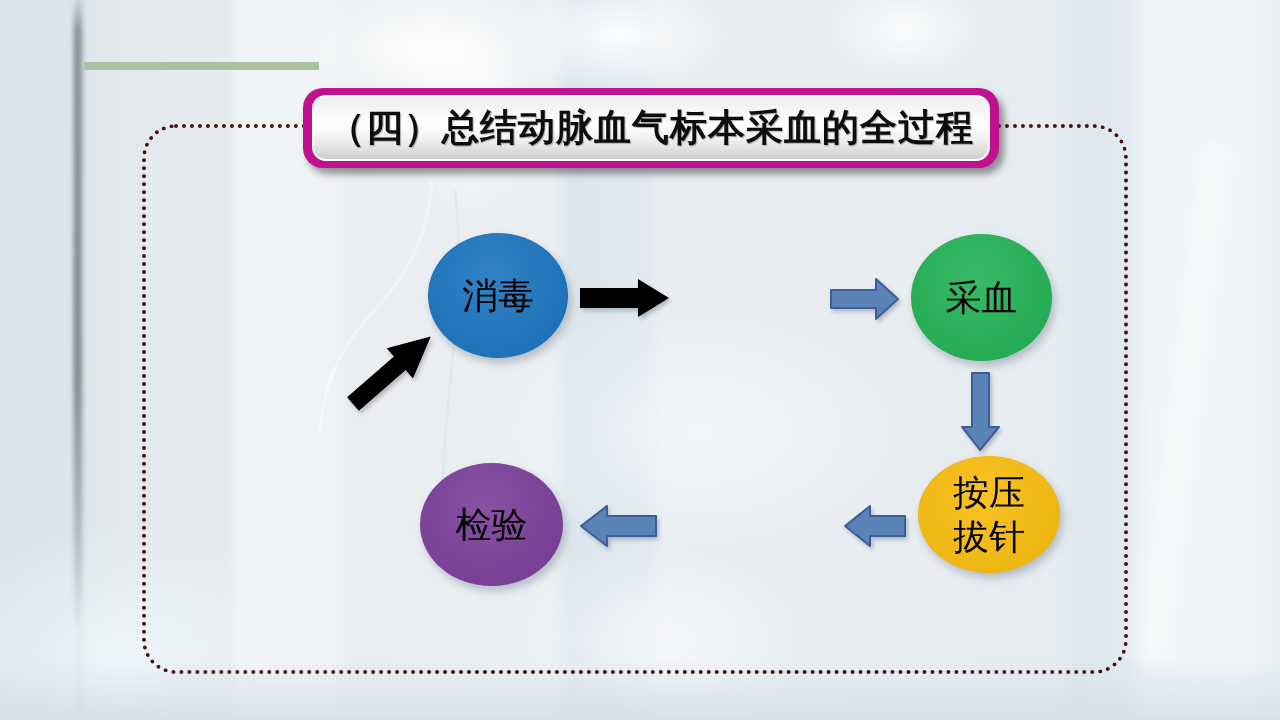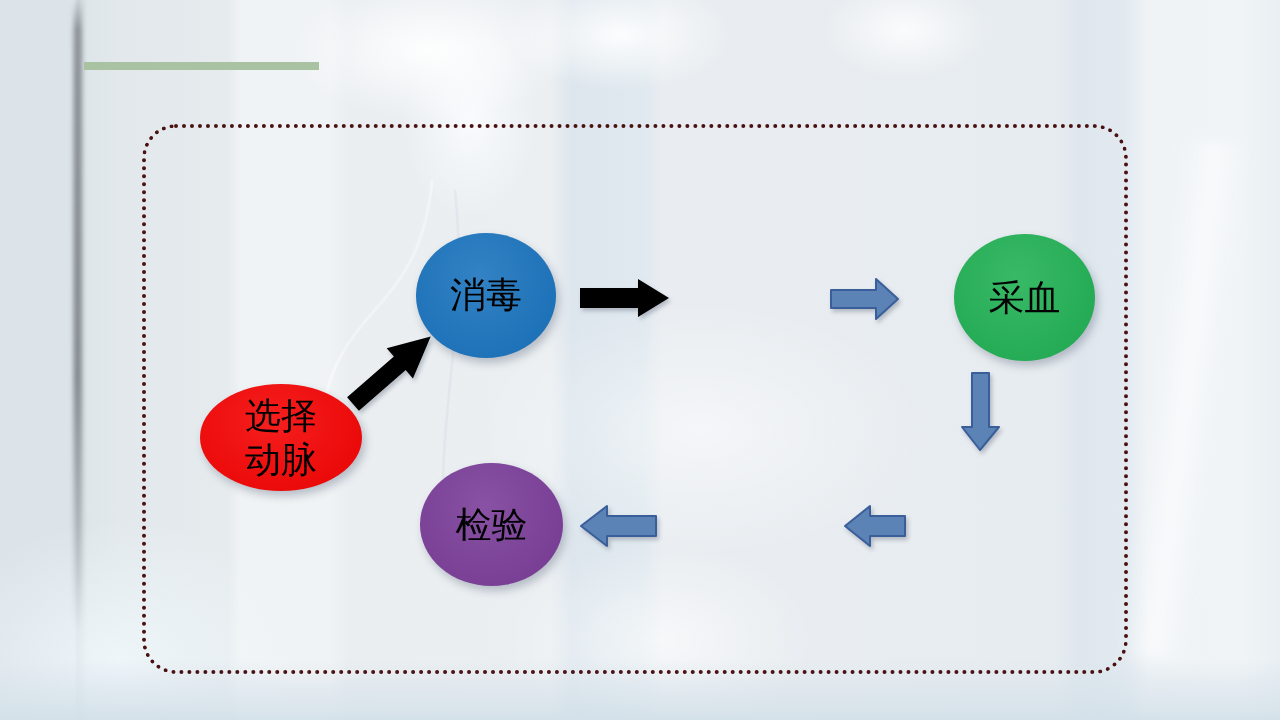--- a/index.html
+++ b/index.html
@@ -75,23 +75,23 @@
     position:absolute;border-radius:50%;
     display:flex;align-items:center;justify-content:center;
     box-shadow:3px 5px 8px rgba(100,110,130,.40);
     background-image:radial-gradient(ellipse at 45% 35%, rgba(255,255,255,.10), rgba(0,0,0,.05) 90%);
     z-index:4;
   }
   .node-label{
     color:#000;font-size:36px;line-height:1.22;text-align:center;white-space:pre-line;
   }
   .node-select   {left:200px;top:384px;width:162px;height:107px;}
-  .node-disinfect{left:416px;top:233px;width:140px;height:125px;font-family:Liberation Serif, serif;}
+  .node-disinfect{left:428px;top:233px;width:140px;height:125px;}
   .node-puncture {left:683px;top:234px;width:140px;height:126px;}
-  .node-collect  {left:954px;top:234px;width:141px;height:127px;}
+  .node-collect  {left:911px;top:234px;width:141px;height:127px;}
   .node-press    {left:918px;top:456px;width:142px;height:117px;}
   .node-seal     {left:683px;top:468px;width:142px;height:118px;}
   .node-test     {left:420px;top:463px;width:143px;height:123px;}
   
   .arrows{position:absolute;left:0;top:0;z-index:3;pointer-events:none;
           filter:drop-shadow(2px 3px 2px rgba(80,90,110,.35));}
   .arrow-blue{stroke-width:2;stroke-linejoin:round;}
 </style>
 </head>
 <body>
@@ -103,39 +103,44 @@
   <div class="bg-right-glow"></div>
   <svg class="bg-tubes" width="1280" height="720">
     <path d="M 432 180 C 420 320, 332 300, 320 430" fill="none" stroke="rgba(255,255,255,.6)" stroke-width="3"></path>
     <path d="M 455 190 C 470 330, 432 420, 446 560" fill="none" stroke="rgba(205,215,225,.55)" stroke-width="2.5"></path>
   </svg>
   <div class="bg-bottom-band"></div>
 
   <div class="accent-line" style="background-color: rgb(168, 194, 162);"></div>
   <div class="dashed-frame" style="border-color: rgb(74, 17, 17);"></div>
 
+  <div class="title-banner" style="background-color: rgb(192, 18, 142);">
+    <div class="title-inner">
+      <span class="title-text">（四）总结动脉血气标本采血的全过程</span>
+    </div>
+  </div>
 
   <svg class="arrows" width="1280" height="720">
     <g transform="translate(353,404) rotate(-41)">
       <polygon class="arrow-black" points="0,-9 62,-9 62,-20 103,0 62,20 62,9 0,9" fill="#000000"></polygon>
     </g>
     <polygon class="arrow-black" points="580,288 638,288 638,279 669,298 638,317 638,308 580,308" fill="#000000"></polygon>
     <polygon class="arrow-blue" points="831,290 876,290 876,279 898,299 876,319 876,308 831,308" fill="#5B83B6" stroke="#3A5E99"></polygon>
     <polygon class="arrow-blue" points="972,373 989,373 989,427 999,427 980,450 962,427 972,427" fill="#5B83B6" stroke="#3A5E99"></polygon>
     <polygon class="arrow-blue" points="845,526 870,506 870,516 905,516 905,536 870,536 870,546" fill="#5B83B6" stroke="#3A5E99"></polygon>
     <polygon class="arrow-blue" points="581,526 607,506 607,516 656,516 656,536 607,536 607,546" fill="#5B83B6" stroke="#3A5E99"></polygon>
   </svg>
 
-  <div class="node node-select" style="background-color: rgb(245, 5, 5);">
-    <span class="node-label">选择
-动脉</span>
-  </div>
   <div class="node node-disinfect" style="background-color: rgb(27, 116, 190);">
     <span class="node-label">消毒</span>
   </div>
   <div class="node node-collect" style="background-color: rgb(34, 177, 85);">
     <span class="node-label">采血</span>
+  </div>
+  <div class="node node-press" style="background-color: rgb(248, 188, 13);">
+    <span class="node-label">按压
+拔针</span>
   </div>
   <div class="node node-test" style="background-color: rgb(123, 62, 153);">
     <span class="node-label">检验</span>
   </div>
 
 </div>
 
 </body></html>

